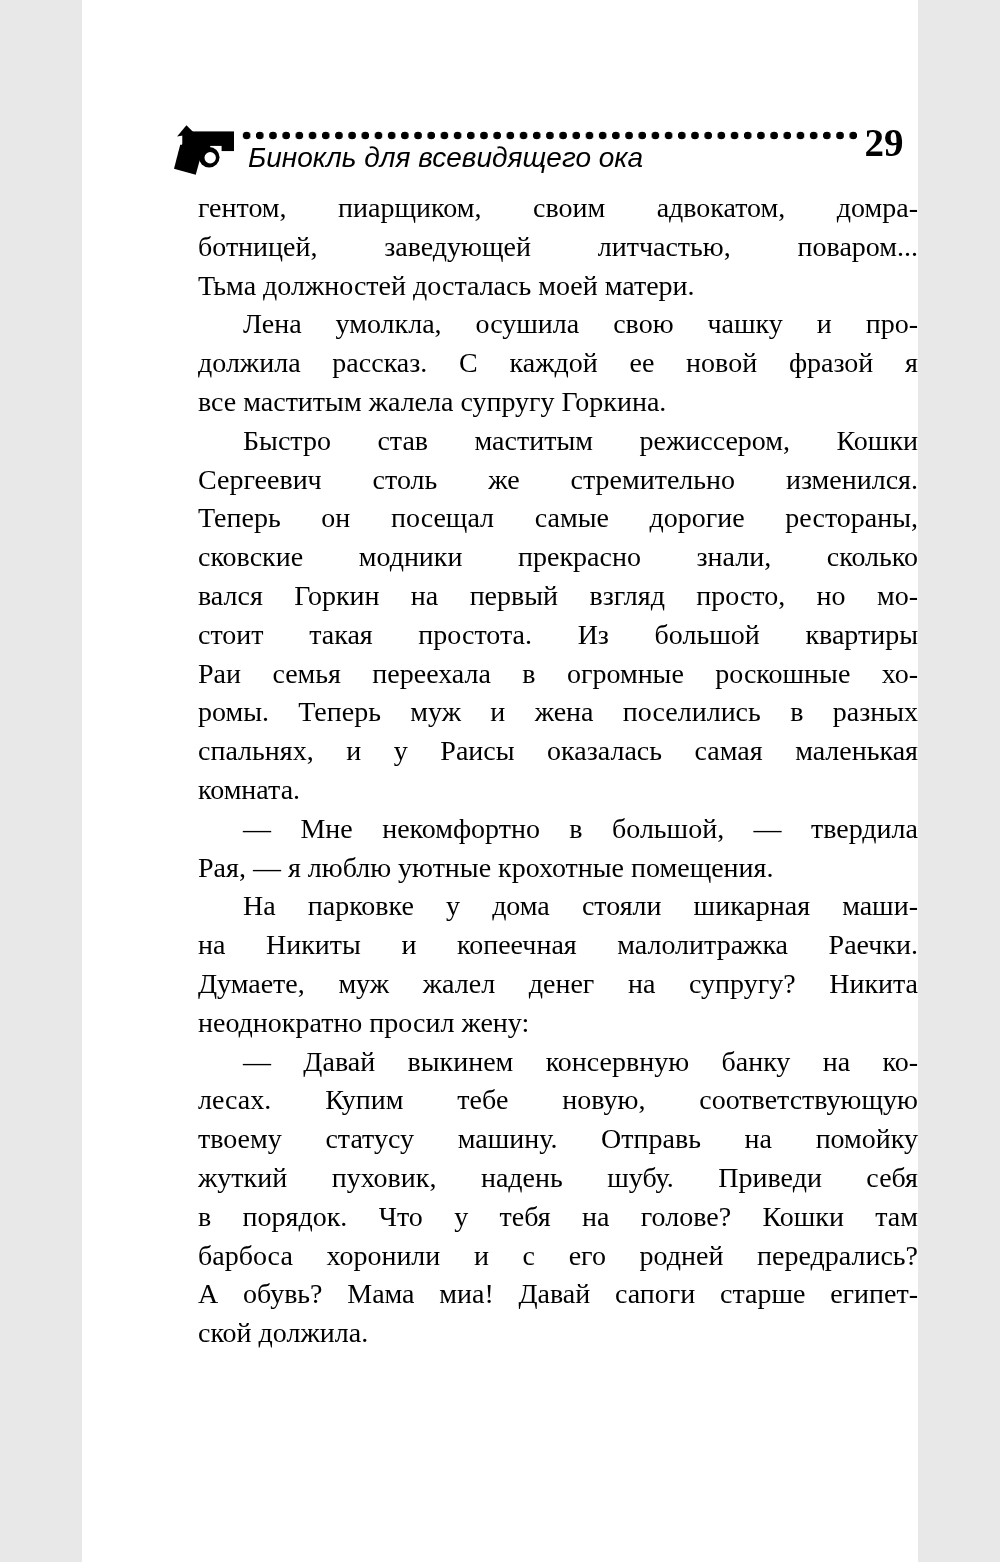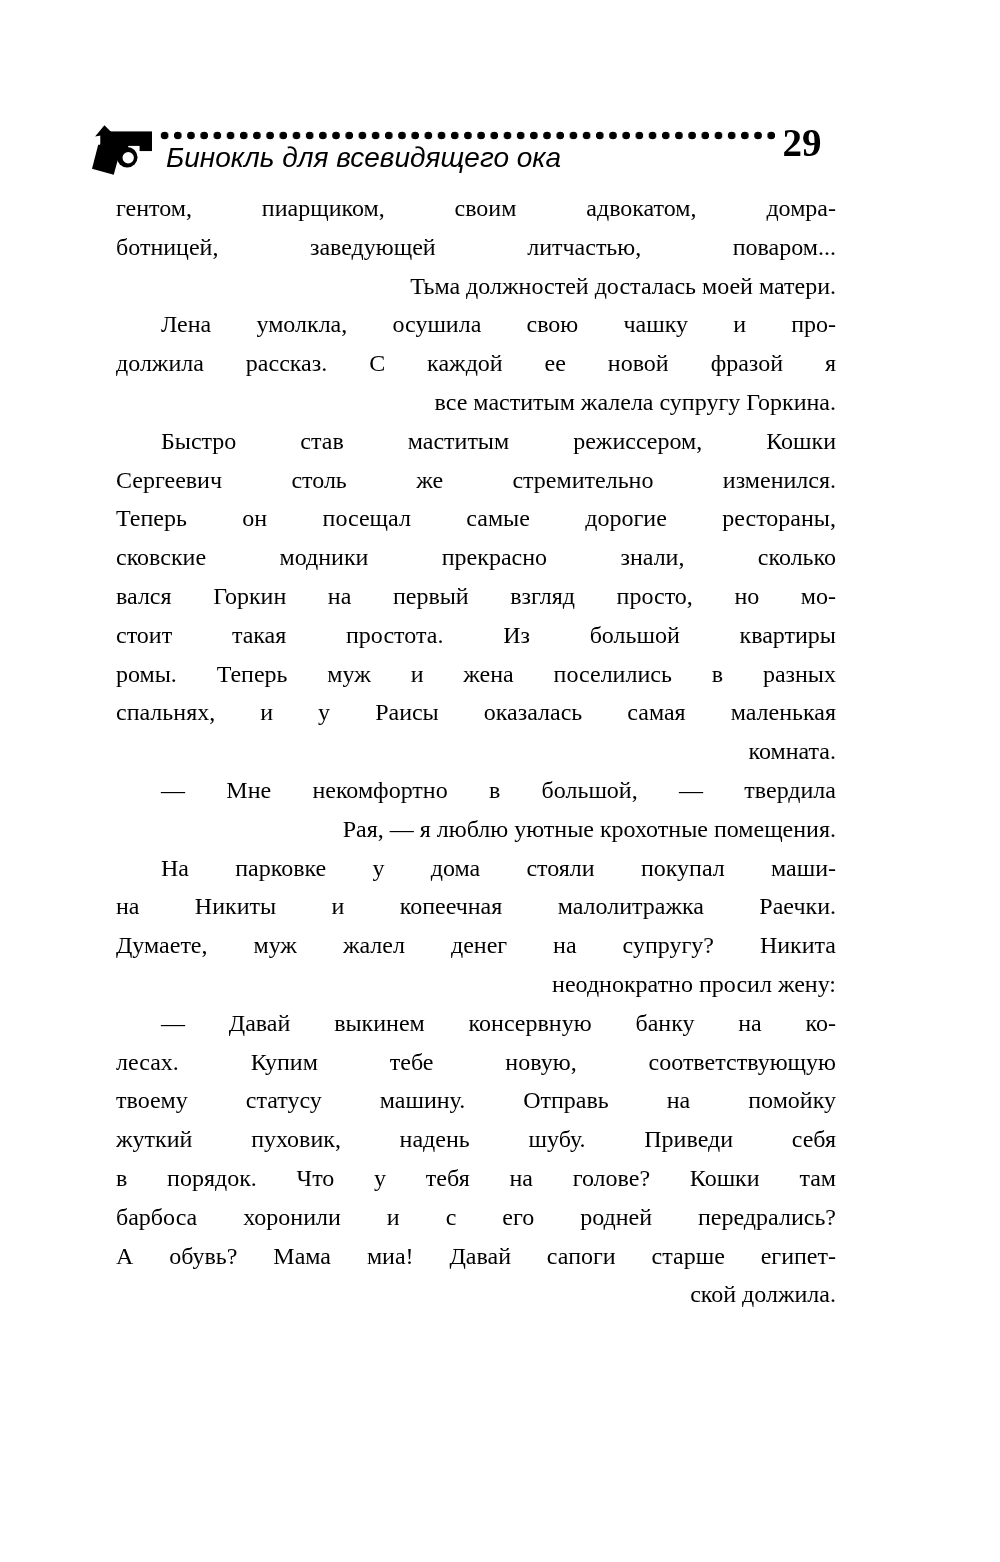--- a/index.html
+++ b/index.html
@@ -1,18 +1,18 @@
 <!DOCTYPE html>
 <html><head>
 <meta charset="utf-8">
 <style>
   html, body { margin: 0; padding: 0; background: #e8e8e8; }
   .page {
     position: relative;
-    width: 1000px;
+    width: 836px;
     height: 1562px;
     background: #ffffff;
     margin: 0 auto;
     overflow: hidden;
     color: #000;
   }
   
   .gun {
     position: absolute;
     left: 92px;
@@ -51,24 +51,24 @@
     font-size: 39px;
     line-height: 1.1;
   }
   
   .text-block {
     position: absolute;
     left: 116px;
     top: 189px;
     width: 720px;
     font-family: "Liberation Serif", serif;
-    font-size: 24px;
+    font-size: 28px;
     line-height: 38.8px;
   }
-  .line { text-align: right; }
+  .line { text-align: left; }
   .line.j {
     text-align: justify;
     text-align-last: justify;
   }
   .line.ind { text-indent: 45px; }
 </style>
 </head>
 <body>
 
 <div class="page">
@@ -95,26 +95,27 @@
       <div class="line">Тьма должностей досталась моей матери.</div>
       <div class="line j ind">Лена умолкла, осушила свою чашку и про-</div>
       <div class="line j">должила рассказ. С каждой ее новой фразой я</div>
       <div class="line">все маститым жалела супругу Горкина.</div>
       <div class="line j ind">Быстро став маститым режиссером, Кошки</div>
       <div class="line j">Сергеевич столь же стремительно изменился.</div>
       <div class="line j">Теперь он посещал самые дорогие рестораны,</div>
       <div class="line j">сковские модники прекрасно знали, сколько</div>
       <div class="line j">вался Горкин на первый взгляд просто, но мо-</div>
       <div class="line j">стоит такая простота. Из большой квартиры</div>
+      <div class="line j">Раи семья переехала в огромные роскошные хо-</div>
       <div class="line j">ромы. Теперь муж и жена поселились в разных</div>
       <div class="line j">спальнях, и у Раисы оказалась самая маленькая</div>
       <div class="line">комната.</div>
       <div class="line j ind">— Мне некомфортно в большой, — твердила</div>
       <div class="line">Рая, — я люблю уютные крохотные помещения.</div>
-      <div class="line j ind">На парковке у дома стояли покупал маши-</div>
+      <div class="line j ind">На парковке у дома стояли шикарная маши-</div>
       <div class="line j">на Никиты и копеечная малолитражка Раечки.</div>
       <div class="line j">Думаете, муж жалел денег на супругу? Никита</div>
       <div class="line">неоднократно просил жену:</div>
       <div class="line j ind">— Давай выкинем консервную банку на ко-</div>
       <div class="line j">лесах. Купим тебе новую, соответствующую</div>
       <div class="line j">твоему статусу машину. Отправь на помойку</div>
       <div class="line j">жуткий пуховик, надень шубу. Приведи себя</div>
       <div class="line j">в порядок. Что у тебя на голове? Кошки там</div>
       <div class="line j">барбоса хоронили и с его родней передрались?</div>
       <div class="line j">А обувь? Мама миа! Давай сапоги старше египет-</div>

